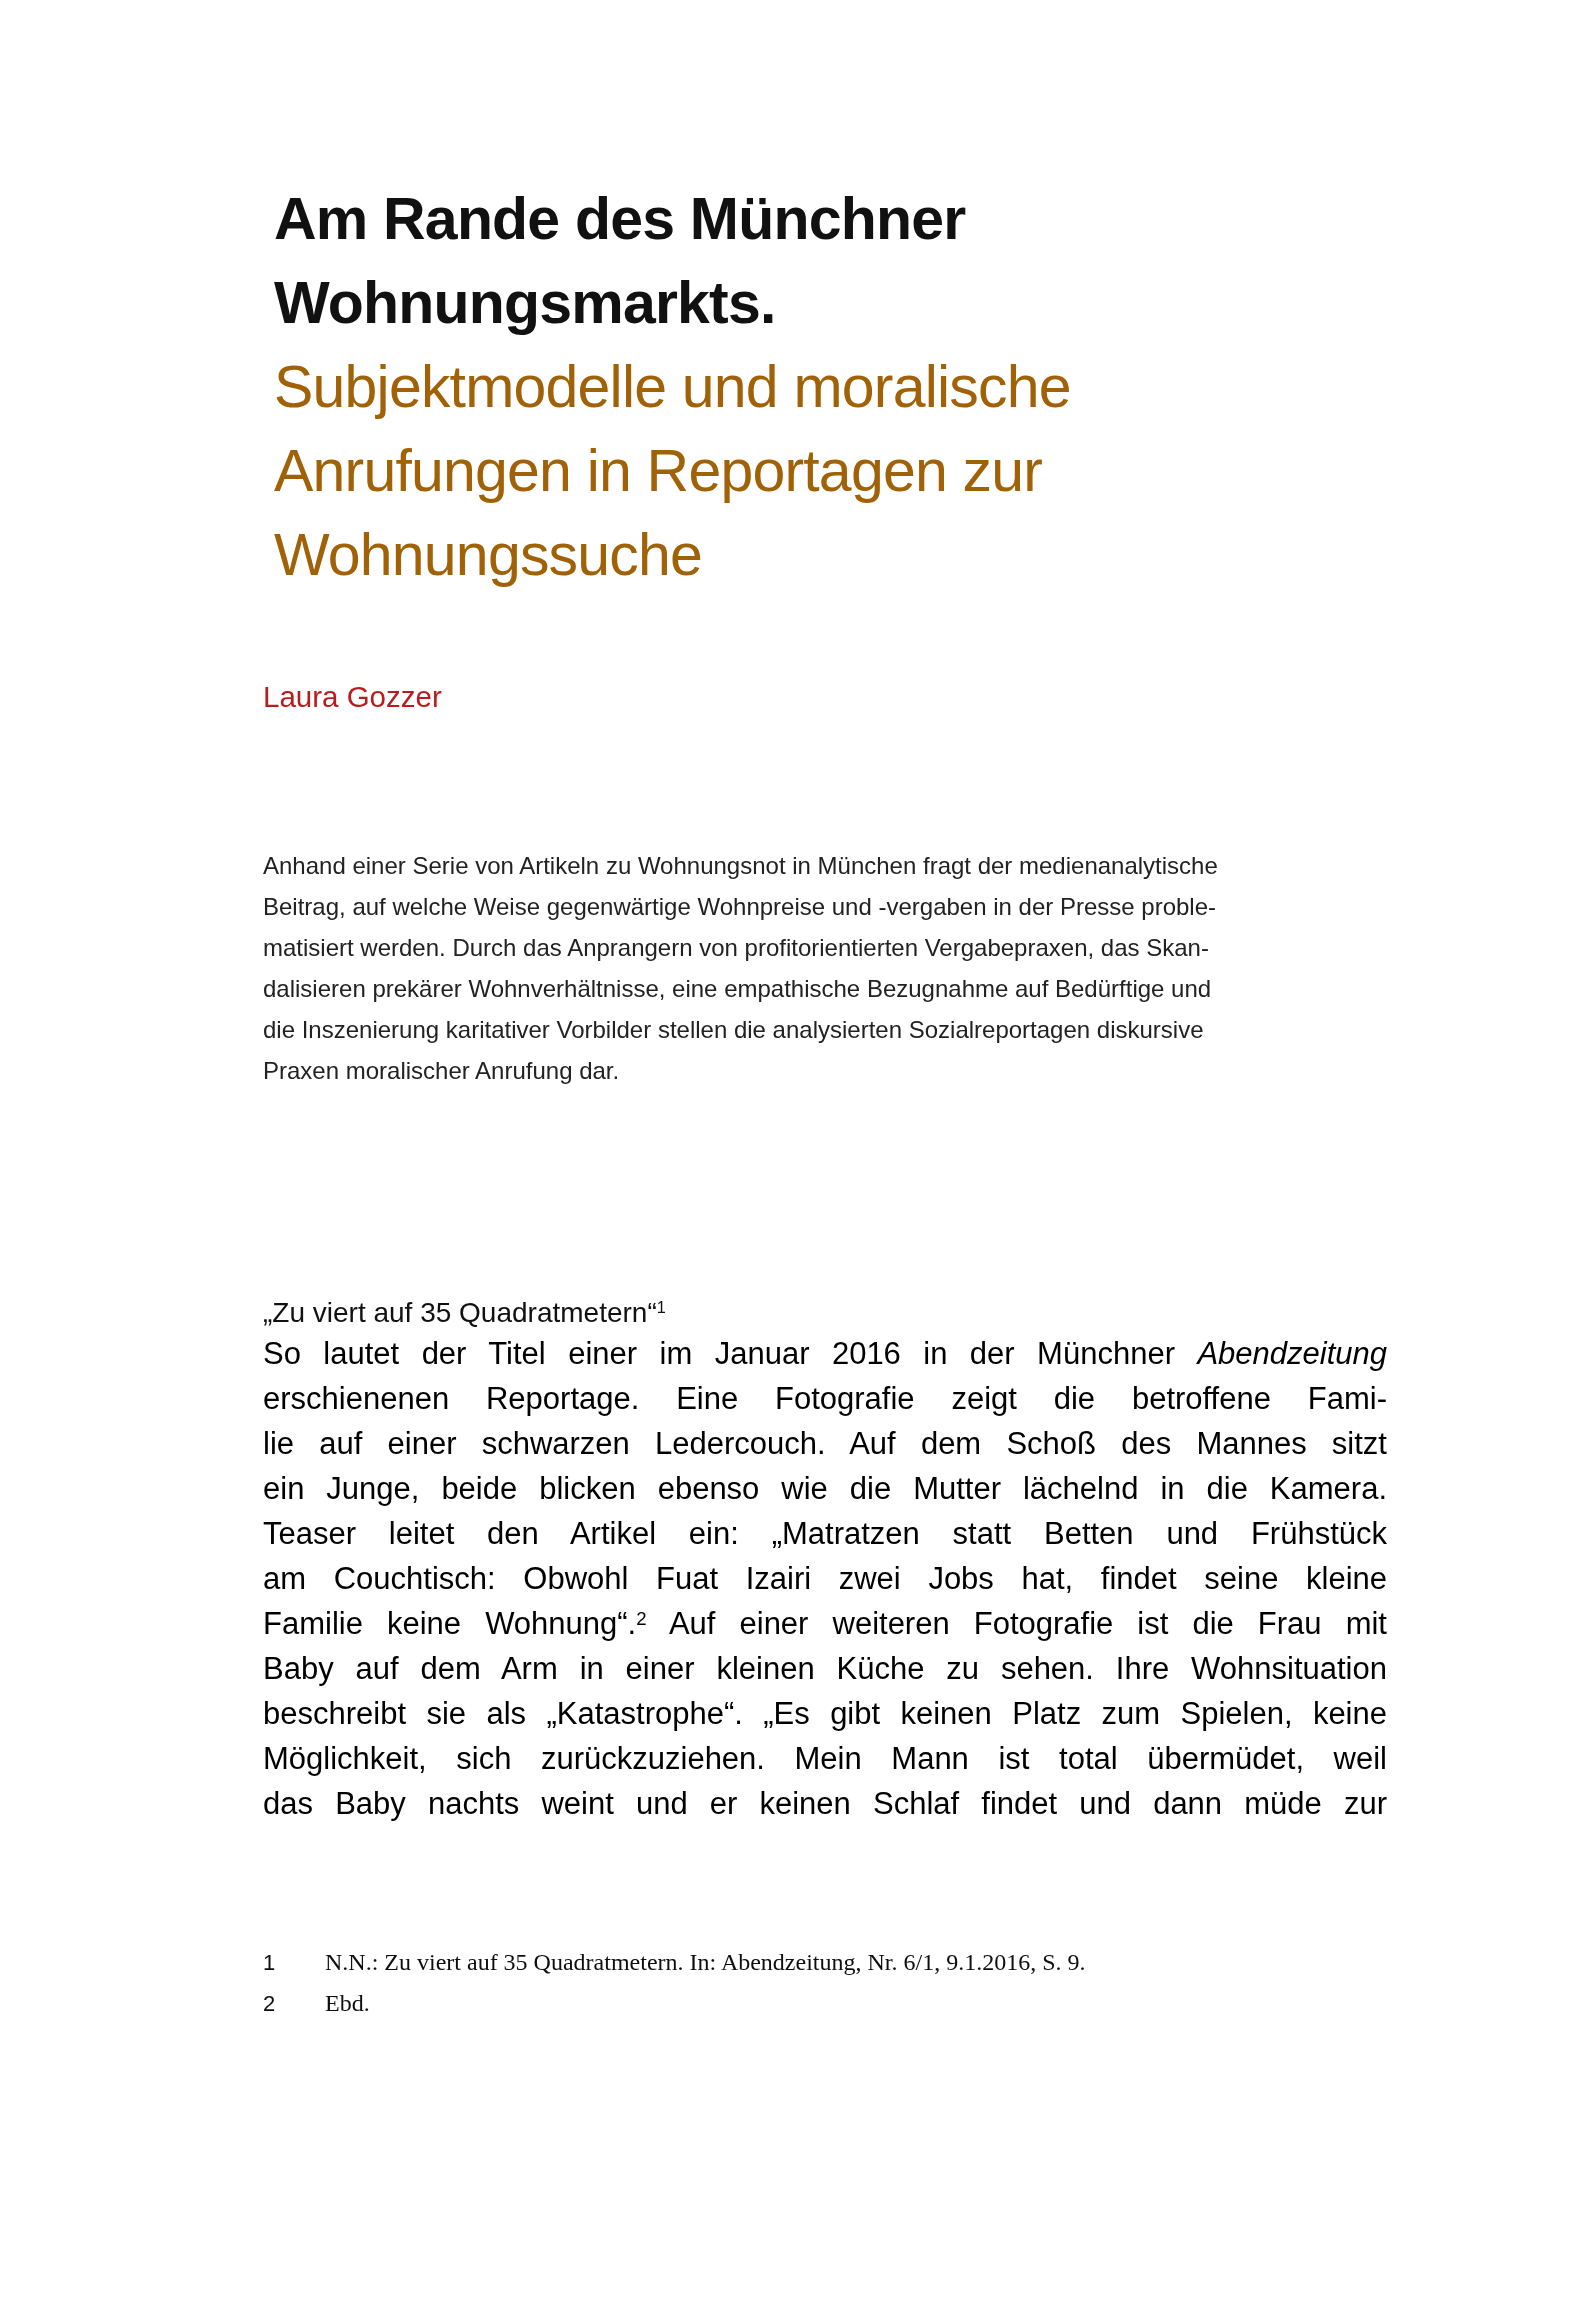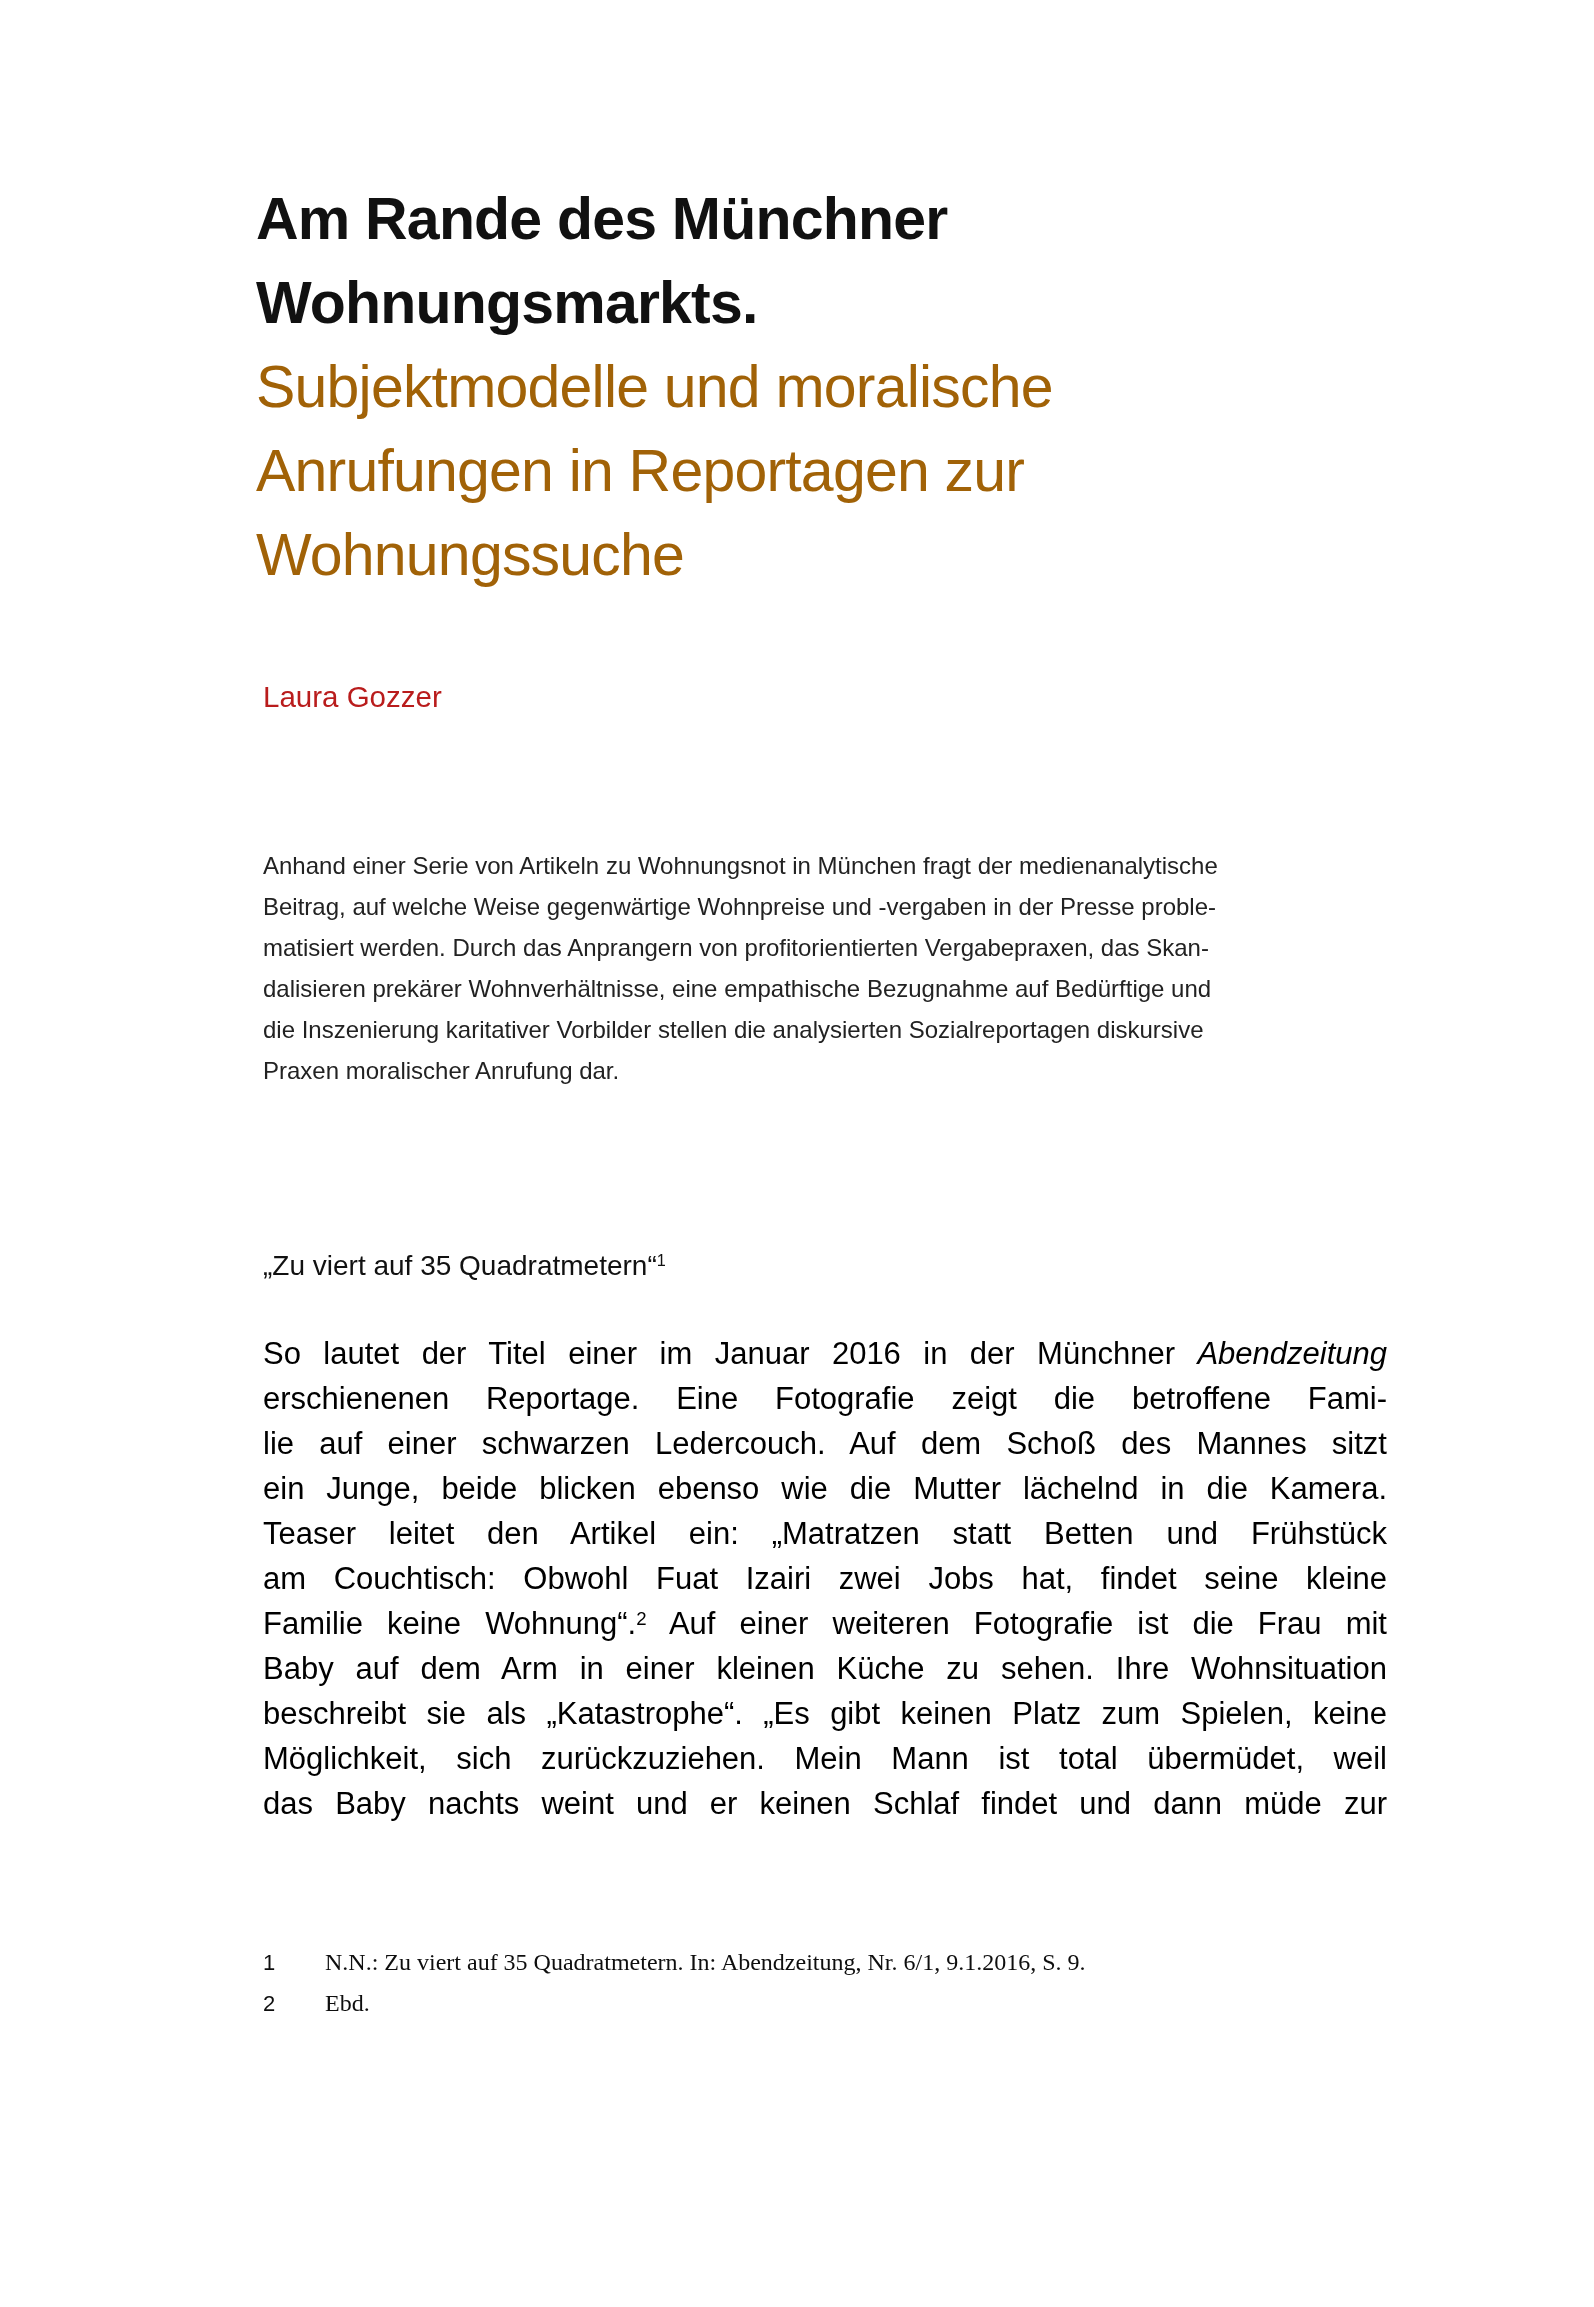--- a/index.html
+++ b/index.html
@@ -12,21 +12,21 @@
     width: 1595px;
     height: 2307px;
     margin: 0 auto;
     background: #ffffff;
     color: #111111;
     overflow: hidden;
   }
   
   .title-block {
     position: absolute;
-    left: 256px;
+    left: 274px;
     top: 177px;
     width: 1196px;
     font-family: "Liberation Sans", sans-serif;
     font-size: 59px;
     line-height: 84px;
     letter-spacing: -0.8px;
     color: #111111;
   }
   .title-main-line { font-weight: 600; }
   .title-sub-line  { font-weight: 400; color: #a16207; }
@@ -52,21 +52,21 @@
     font-size: 24px;
     line-height: 41px;
     font-weight: 400;
     color: #222222;
   }
 
   
   .section-heading {
     position: absolute;
     left: 263px;
-    top: 1250px;
+    top: 1297px;
     font-family: "Liberation Sans", sans-serif;
     font-size: 28px;
     font-weight: 500;
     color: #111111;
   }
   .section-heading sup {
     font-size: 0.58em;
     vertical-align: baseline;
     position: relative;
     top: -0.55em;

